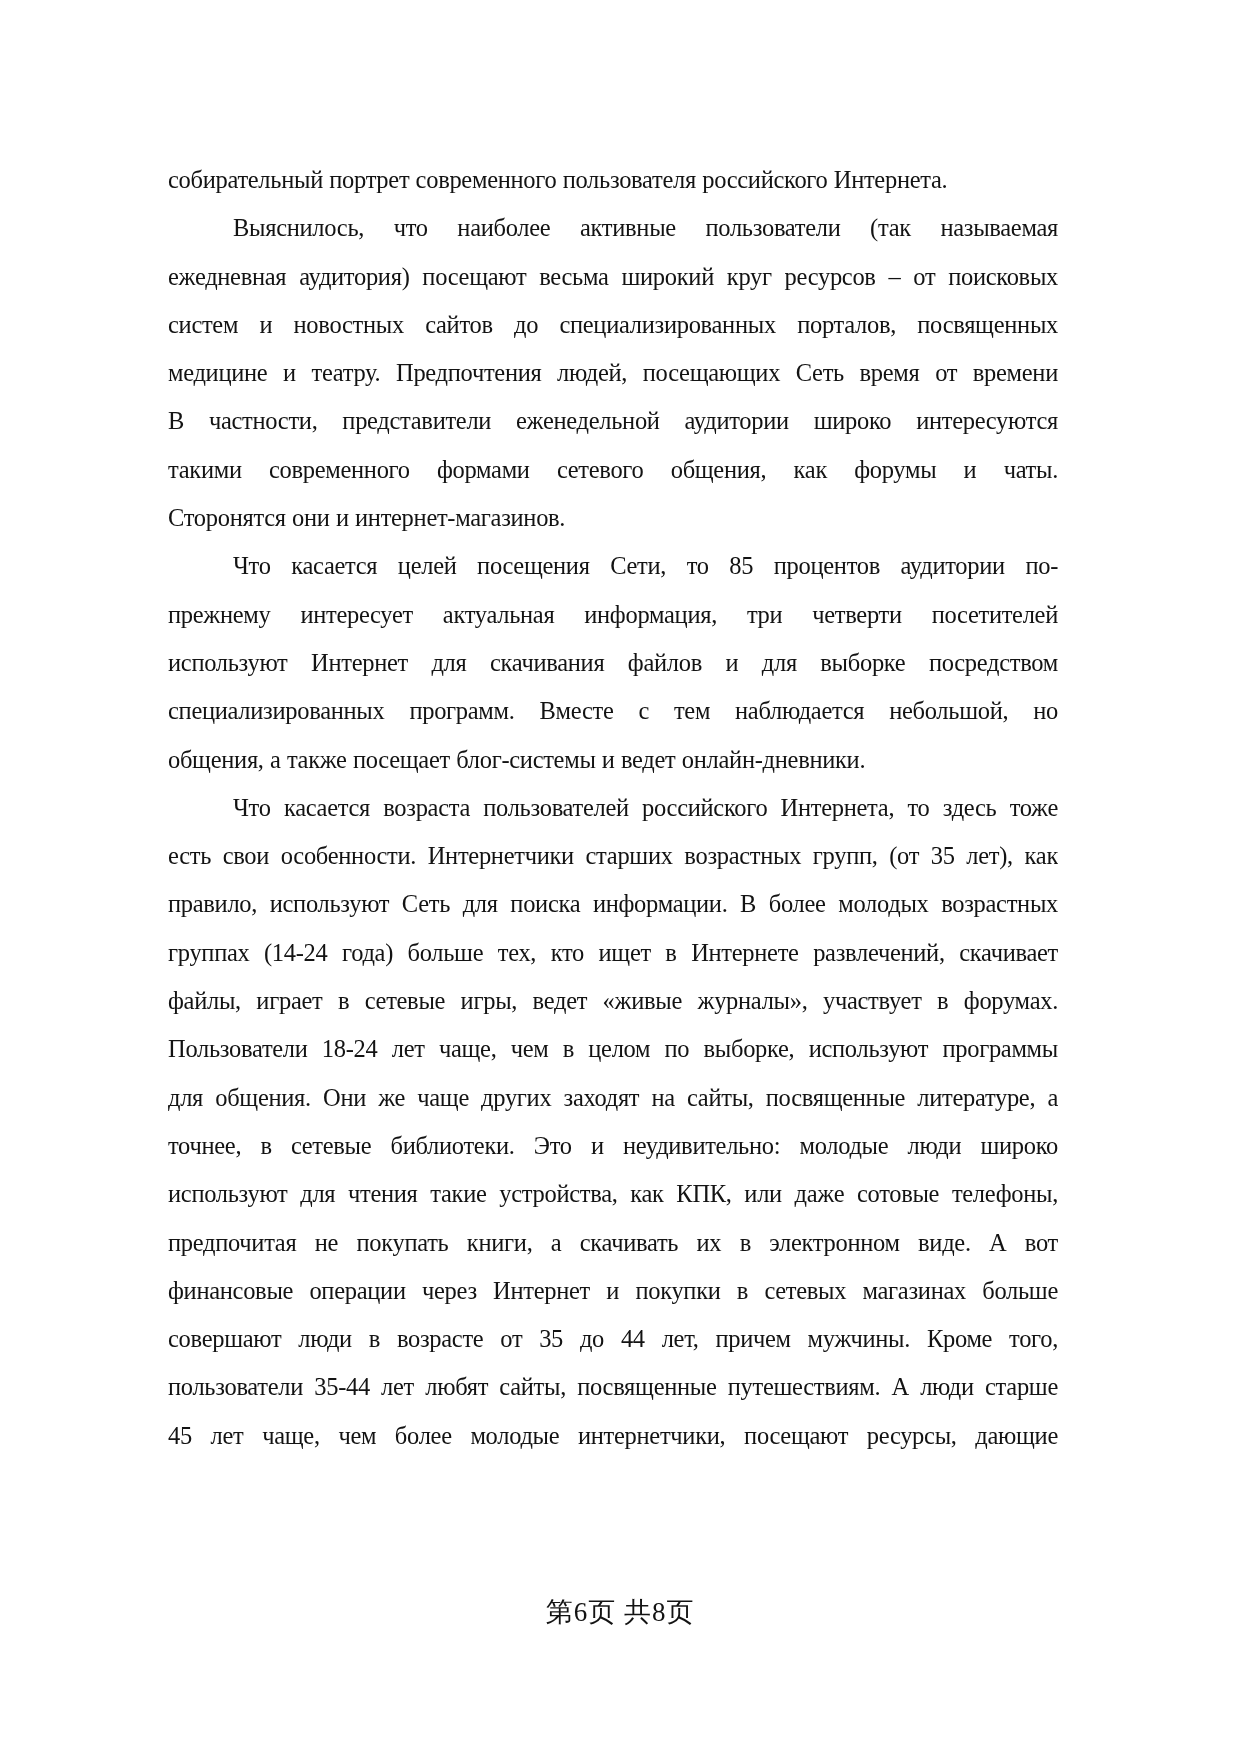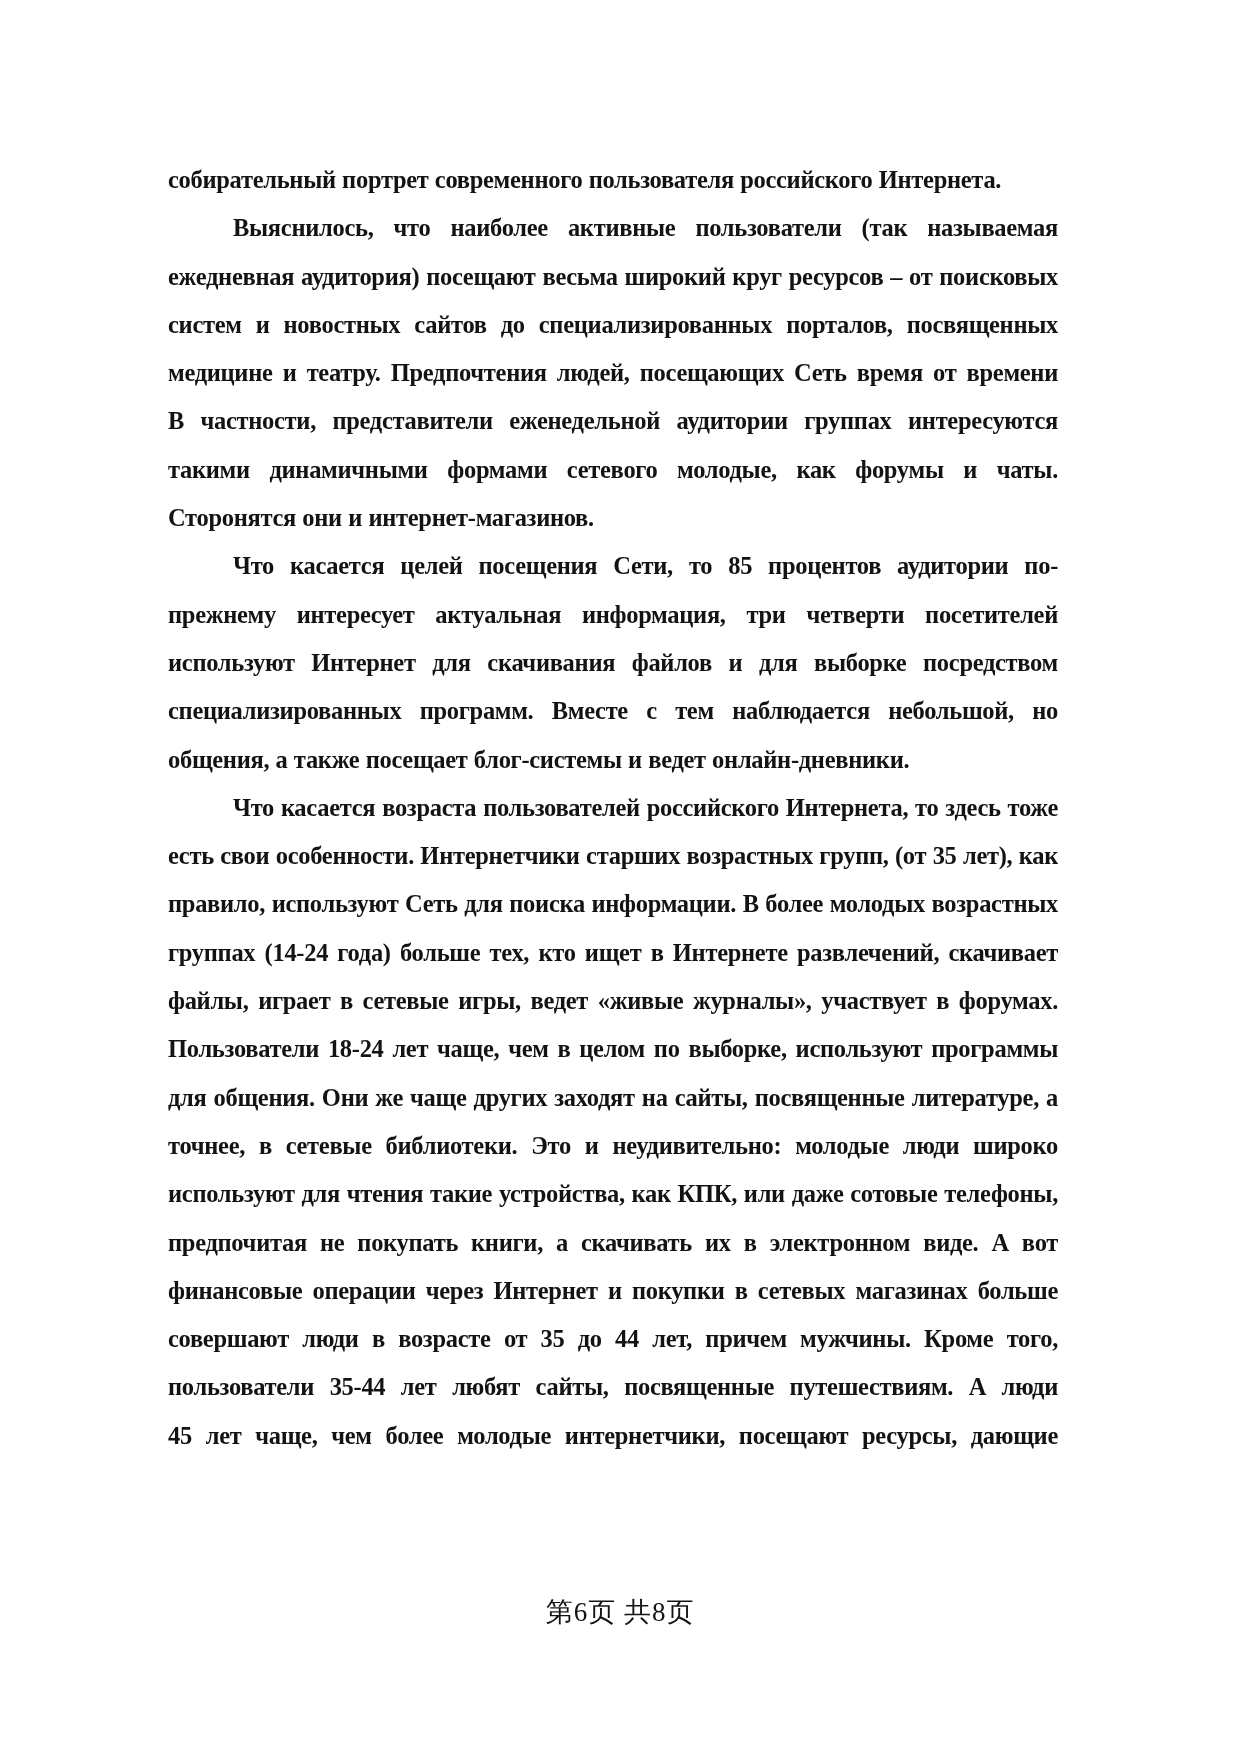--- a/index.html
+++ b/index.html
@@ -25,21 +25,20 @@
   }
   .ln {
     height: 48.3px;
     line-height: 48.3px;
     font-size: 24.5px;
     letter-spacing: -0.3px;
     text-align: justify;
     text-align-last: justify;
     overflow: hidden;
     word-spacing: 0.02em;
-    font-weight: bold;
   }
   .ln.pe {            
     text-align-last: left;
   }
   .ln.first {         
     text-indent: 65px;
   }
   .footer {
     position: absolute;
     top: 1594px;
@@ -56,22 +55,22 @@
 <body>
 
 <div class="page">
 
   <div class="textblock">
     <div class="ln pe">собирательный портрет современного пользователя российского Интернета.</div>
     <div class="ln first">Выяснилось, что наиболее активные пользователи (так называемая</div>
     <div class="ln">ежедневная аудитория) посещают весьма широкий круг ресурсов – от поисковых</div>
     <div class="ln">систем и новостных сайтов до специализированных порталов, посвященных</div>
     <div class="ln">медицине и театру. Предпочтения людей, посещающих Сеть время от времени</div>
-    <div class="ln">В частности, представители еженедельной аудитории группах интересуются</div>
-    <div class="ln">такими динамичными формами сетевого молодые, как форумы и чаты.</div>
+    <div class="ln">В частности, представители еженедельной аудитории широко интересуются</div>
+    <div class="ln">такими современного формами сетевого общения, как форумы и чаты.</div>
     <div class="ln pe">Сторонятся они и интернет-магазинов.</div>
     <div class="ln first">Что касается целей посещения Сети, то 85 процентов аудитории по-</div>
     <div class="ln">прежнему интересует актуальная информация, три четверти посетителей</div>
     <div class="ln">используют Интернет для скачивания файлов и для выборке посредством</div>
     <div class="ln">специализированных программ. Вместе с тем наблюдается небольшой, но</div>
     <div class="ln pe">общения, а также посещает блог-системы и ведет онлайн-дневники.</div>
     <div class="ln first">Что касается возраста пользователей российского Интернета, то здесь тоже</div>
     <div class="ln">есть свои особенности. Интернетчики старших возрастных групп, (от 35 лет), как</div>
     <div class="ln">правило, используют Сеть для поиска информации. В более молодых возрастных</div>
     <div class="ln">группах (14-24 года) больше тех, кто ищет в Интернете развлечений, скачивает</div>

